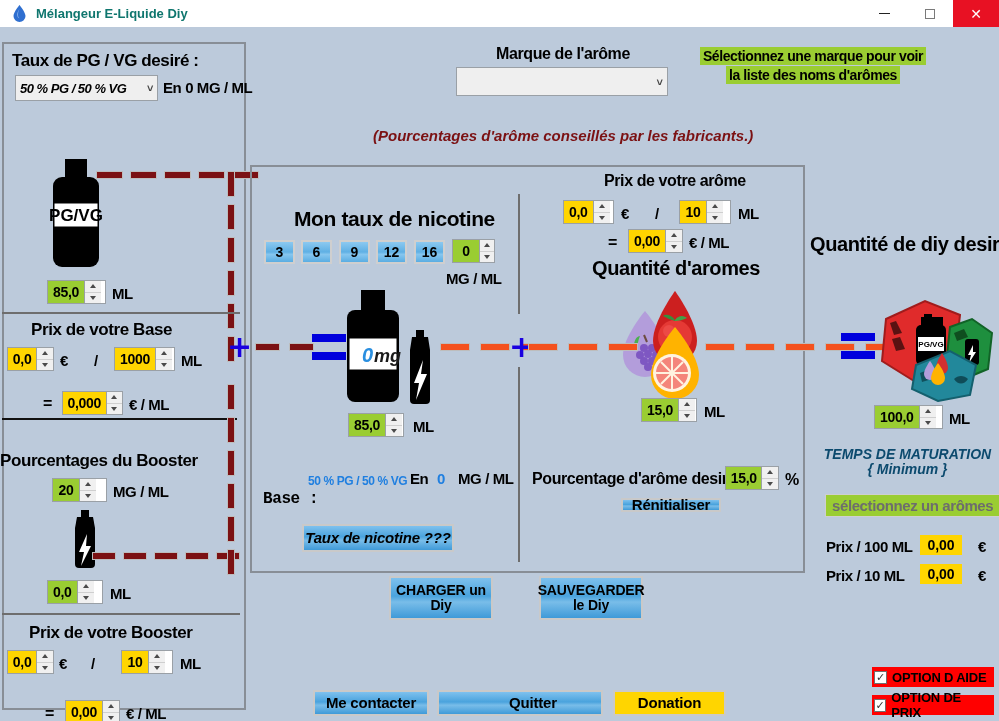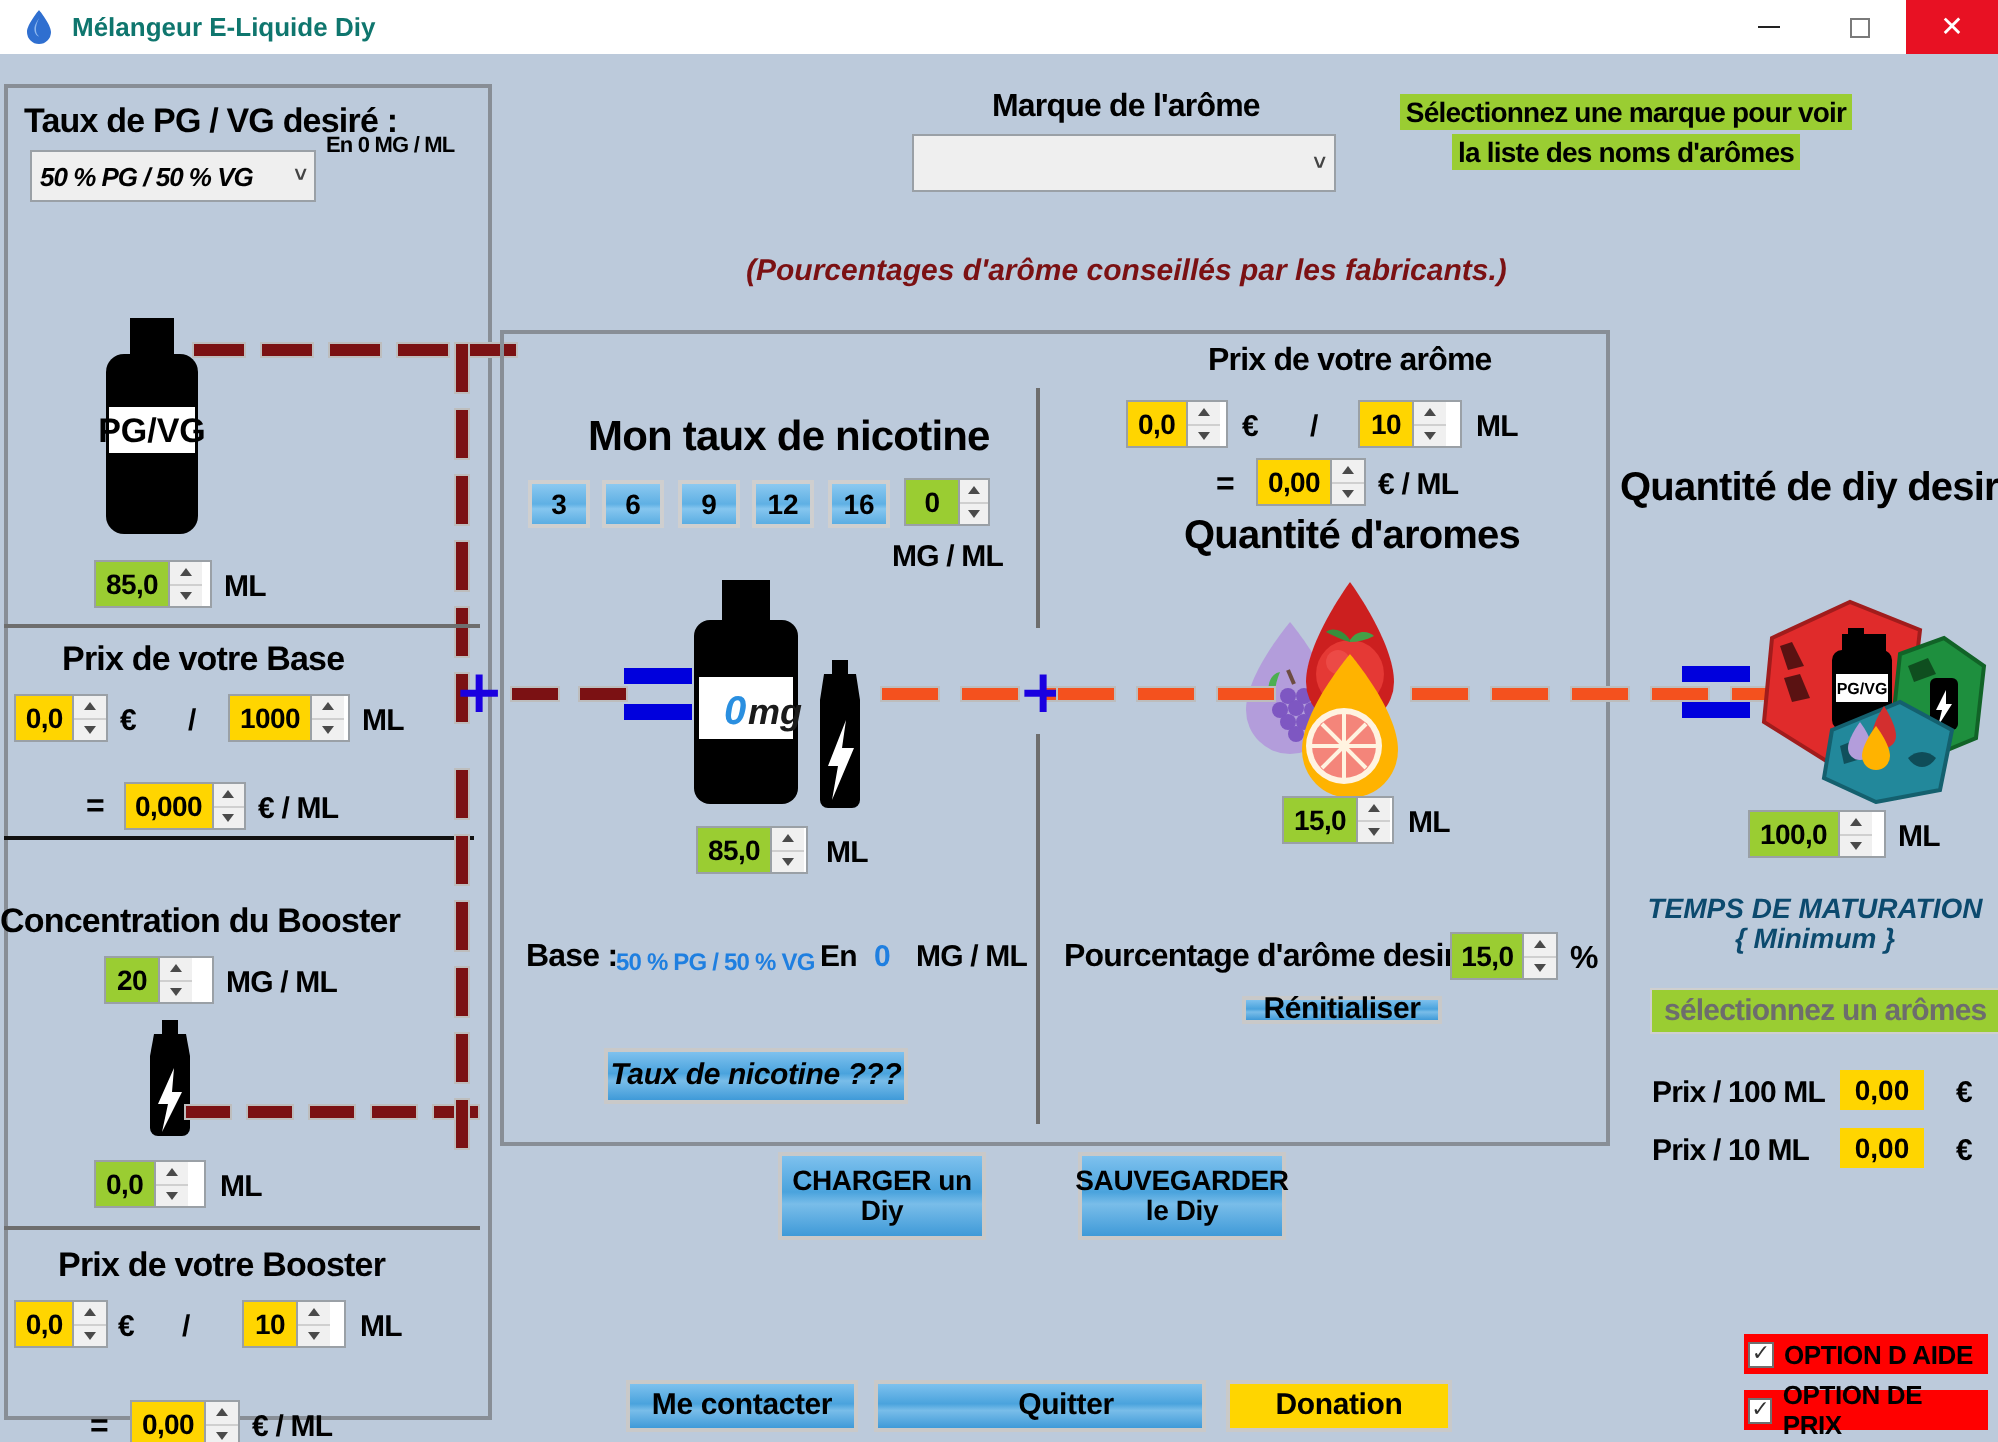--- a/index.html
+++ b/index.html
@@ -192,21 +192,21 @@
 <div id="workspace">
 
   <div class="panel" style="left:2px; top:15px; width:244px; height:668px;"></div>
 
   <div class="hdr" style="position:absolute; left:12px; top:24px; font-size:17px;">Taux de PG / VG desiré :</div>
 
   <div class="combo" style="left:15px; top:48px; width:143px; height:26px;">
     <span class="cv">50 % PG / 50 % VG</span>
     <span class="chev">˅</span>
   </div>
-  <div class="hdr" style="position:absolute; left:163px; top:40px; font-size:11px;text-align:right;">En 0 MG / ML</div>
+  <div class="hdr" style="position:absolute; left:163px; top:52px; font-size:15px;text-align:right;">En 0 MG / ML</div>
 
   <div class="bottle" style="left:45px; top:132px;">
     <svg width="62" height="112" viewBox="0 0 62 112">
       <rect x="20" y="0" width="22" height="18" fill="#000"></rect>
       <rect x="8" y="18" width="46" height="90" rx="9" fill="#000"></rect>
       <rect x="9" y="44" width="44" height="24" fill="#fff" stroke="#000" stroke-width="1"></rect>
       <text x="31" y="62" font-family="Liberation Sans, sans-serif" font-size="17" font-weight="bold" fill="#000" text-anchor="middle">PG/VG</text>
     </svg>
   </div>
 
@@ -279,21 +279,21 @@
         </div>
       <div class="dn">
           <i class="tri-dn"></i>
         </div>
     </div>
   </div>
   <div class="hdr" style="position:absolute; left:129px; top:369px; font-size:15px;">€ / ML</div>
 
   <div class="hline dark" style="left:2px; top:391px; width:235px;"></div>
 
-  <div class="hdr" style="position:absolute; left:0px; top:424px; font-size:17px;">Concentration du Booster</div>
+  <div class="hdr" style="position:absolute; left:0px; top:424px; font-size:17px;">Pourcentages du Booster</div>
 
   <div class="spin green" style="left:52px; top:451px; width:55px;">
     <div class="val">20</div>
     <div class="arrows">
       <div class="up">
           <i class="tri-up"></i>
         </div>
       <div class="dn">
           <i class="tri-dn"></i>
         </div>
@@ -470,21 +470,21 @@
       <div class="up">
           <i class="tri-up"></i>
         </div>
       <div class="dn">
           <i class="tri-dn"></i>
         </div>
     </div>
   </div>
   <div class="hdr" style="position:absolute; left:413px; top:391px; font-size:15px;">ML</div>
 
-  <div class="hdr" style="position:absolute; left:263px; top:443px; font-size:16px;">Base :</div>
+  <div class="hdr" style="position:absolute; left:263px; top:463px; font-size:16px;font-family:Liberation Mono, monospace;">Base :</div>
   <div class="hdr blue-txt" style="position:absolute; left:308px; top:447px; font-size:12px;">50 % PG / 50 % VG</div>
   <div class="hdr" style="position:absolute; left:410px; top:443px; font-size:15px;">En</div>
   <div class="hdr blue-txt" style="position:absolute; left:437px; top:443px; font-size:15px;">0</div>
   <div class="hdr" style="position:absolute; left:458px; top:443px; font-size:15px;">MG / ML</div>
 
   <div class="btn italic" style="left:302px; top:497px; width:152px; height:28px; font-size:15px;">
     <span>Taux de nicotine ???</span>
   </div>
 
   <div class="vline" style="left:518px; top:167px; height:120px;"></div>

